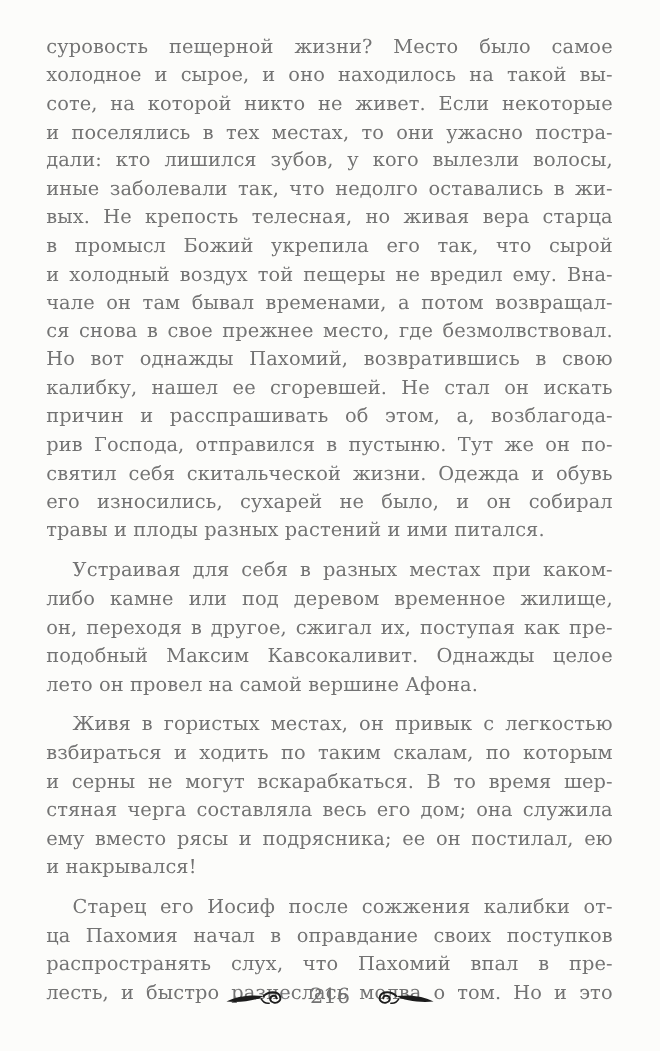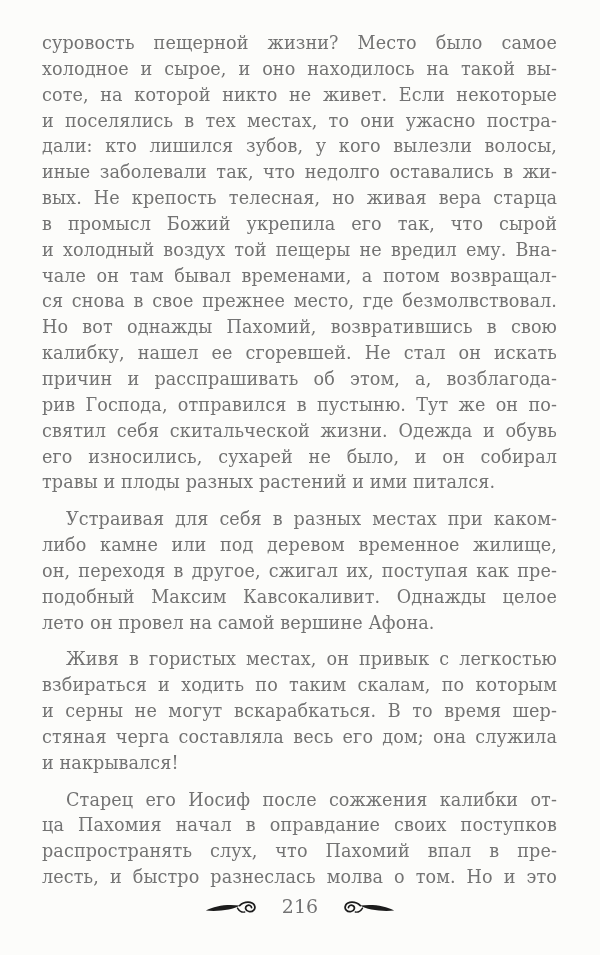--- a/index.html
+++ b/index.html
@@ -92,20 +92,21 @@
       <div class="line last">травы и плоды разных растений и ими питался.</div>
       <div class="line indent">Устраивая для себя в разных местах при каком-</div>
       <div class="line">либо камне или под деревом временное жилище,</div>
       <div class="line">он, переходя в другое, сжигал их, поступая как пре-</div>
       <div class="line">подобный Максим Кавсокаливит. Однажды целое</div>
       <div class="line last">лето он провел на самой вершине Афона.</div>
       <div class="line indent">Живя в гористых местах, он привык с легкостью</div>
       <div class="line">взбираться и ходить по таким скалам, по которым</div>
       <div class="line">и серны не могут вскарабкаться. В то время шер-</div>
       <div class="line">стяная черга составляла весь его дом; она служила</div>
+      <div class="line">ему вместо рясы и подрясника; ее он постилал, ею</div>
       <div class="line last">и накрывался!</div>
       <div class="line indent">Старец его Иосиф после сожжения калибки от-</div>
       <div class="line">ца Пахомия начал в оправдание своих поступков</div>
       <div class="line">распространять слух, что Пахомий впал в пре-</div>
       <div class="line">лесть, и быстро разнеслась молва о том. Но и это</div>
     </div>
 
   <div class="footer">
     <svg class="ornament left" width="52" height="18" viewBox="0 0 60 18" aria-hidden="true">
       <path class="blade" d="M1 13 C 11 7.5, 26 5.3, 40 7.3 C 33 12.3, 14 14.6, 1 13 Z"></path>

